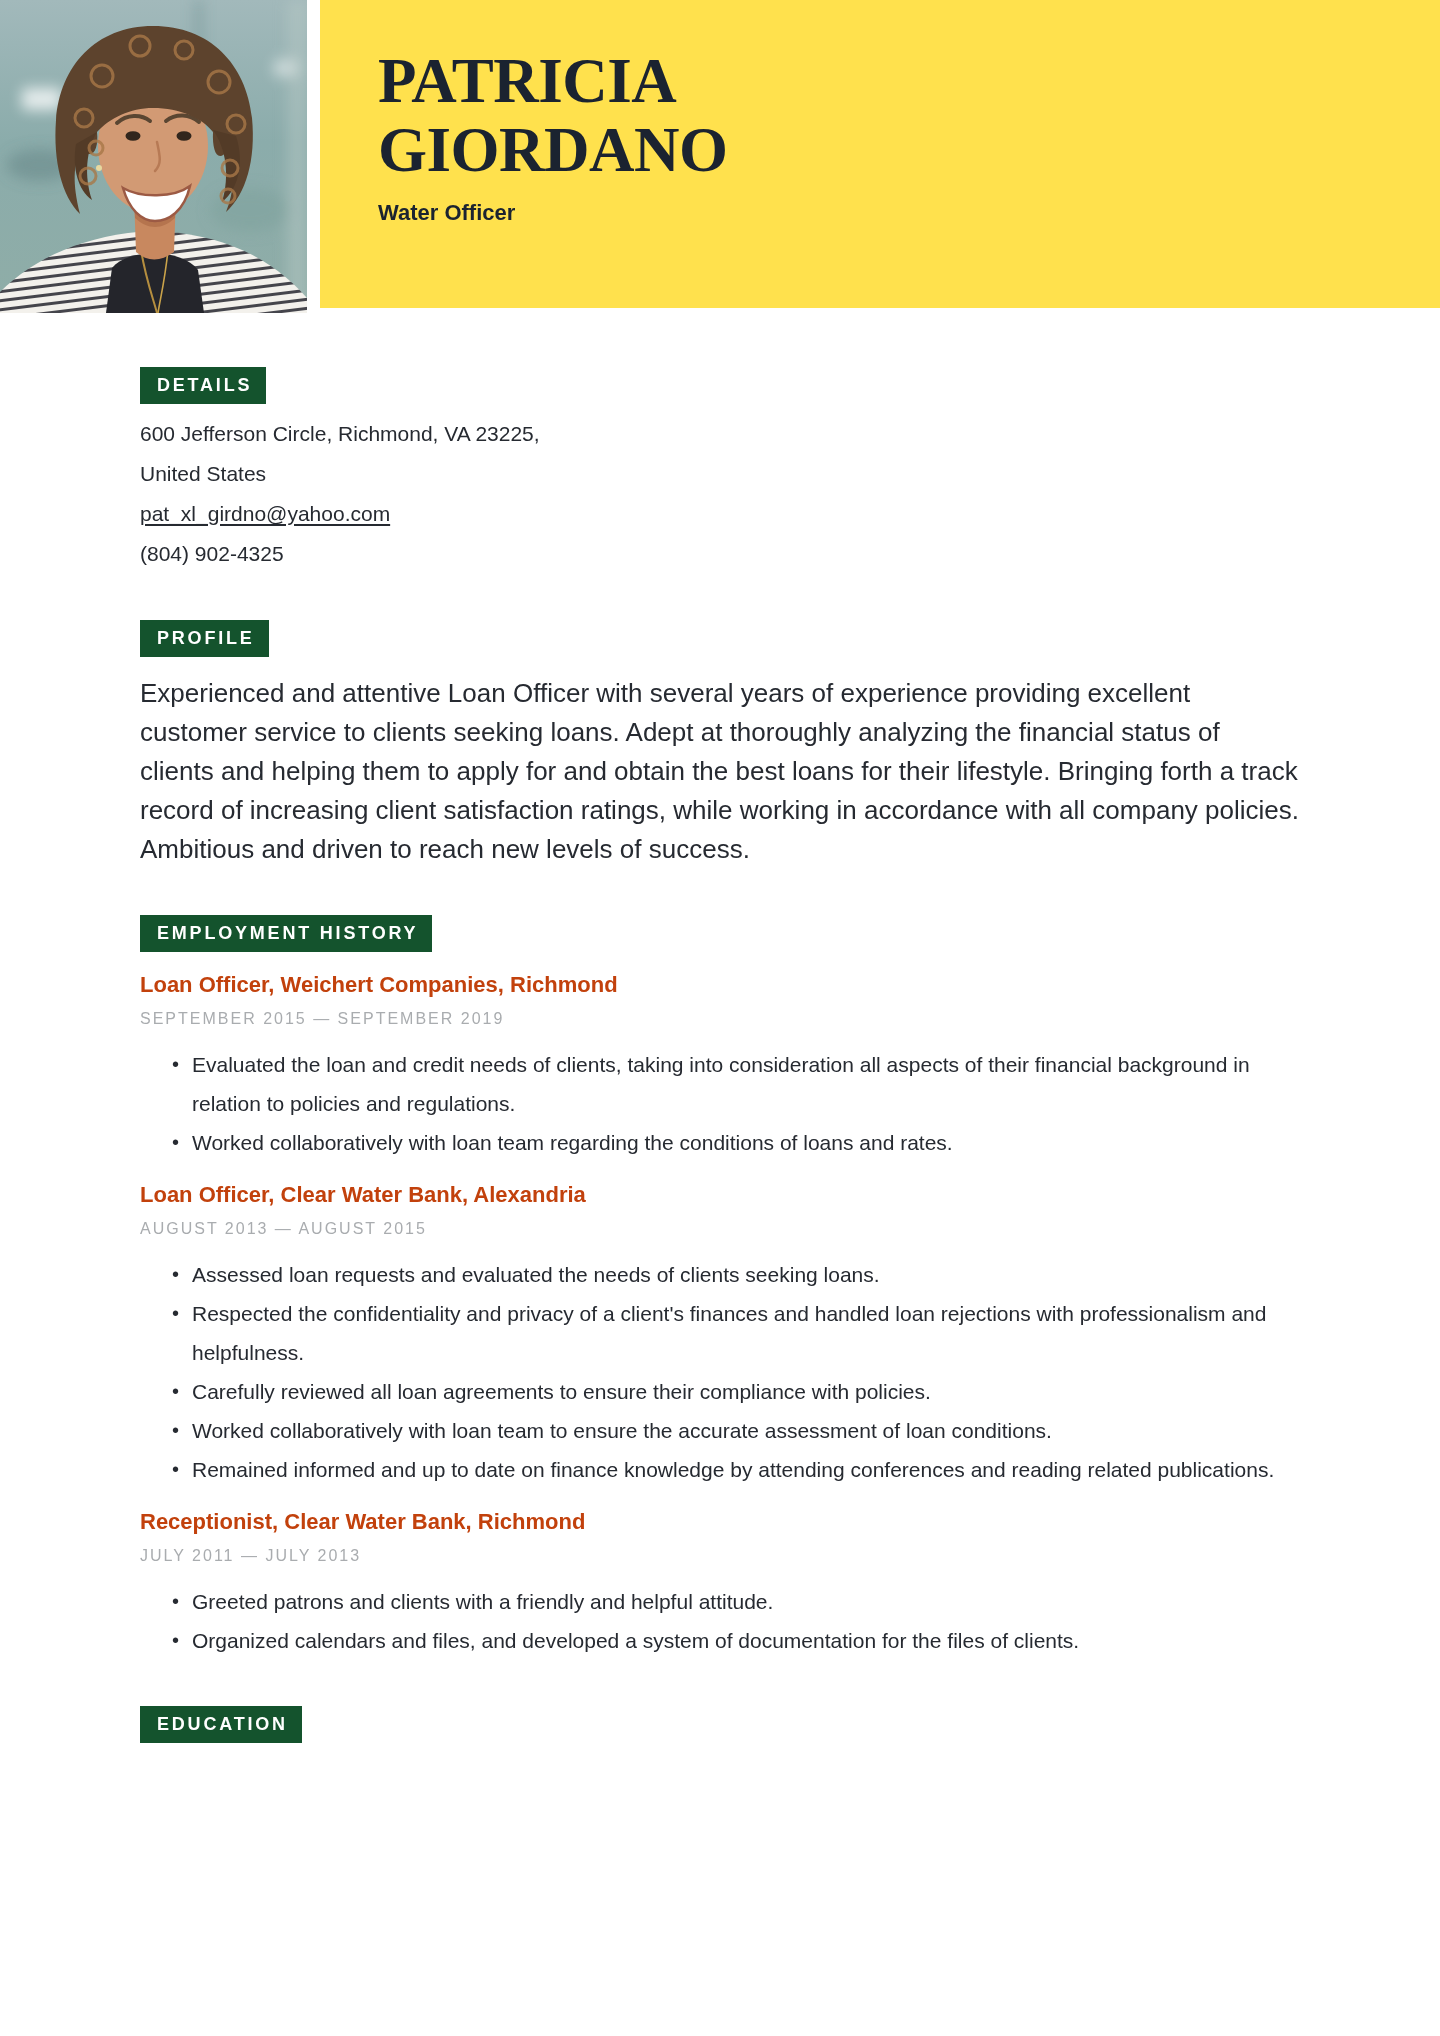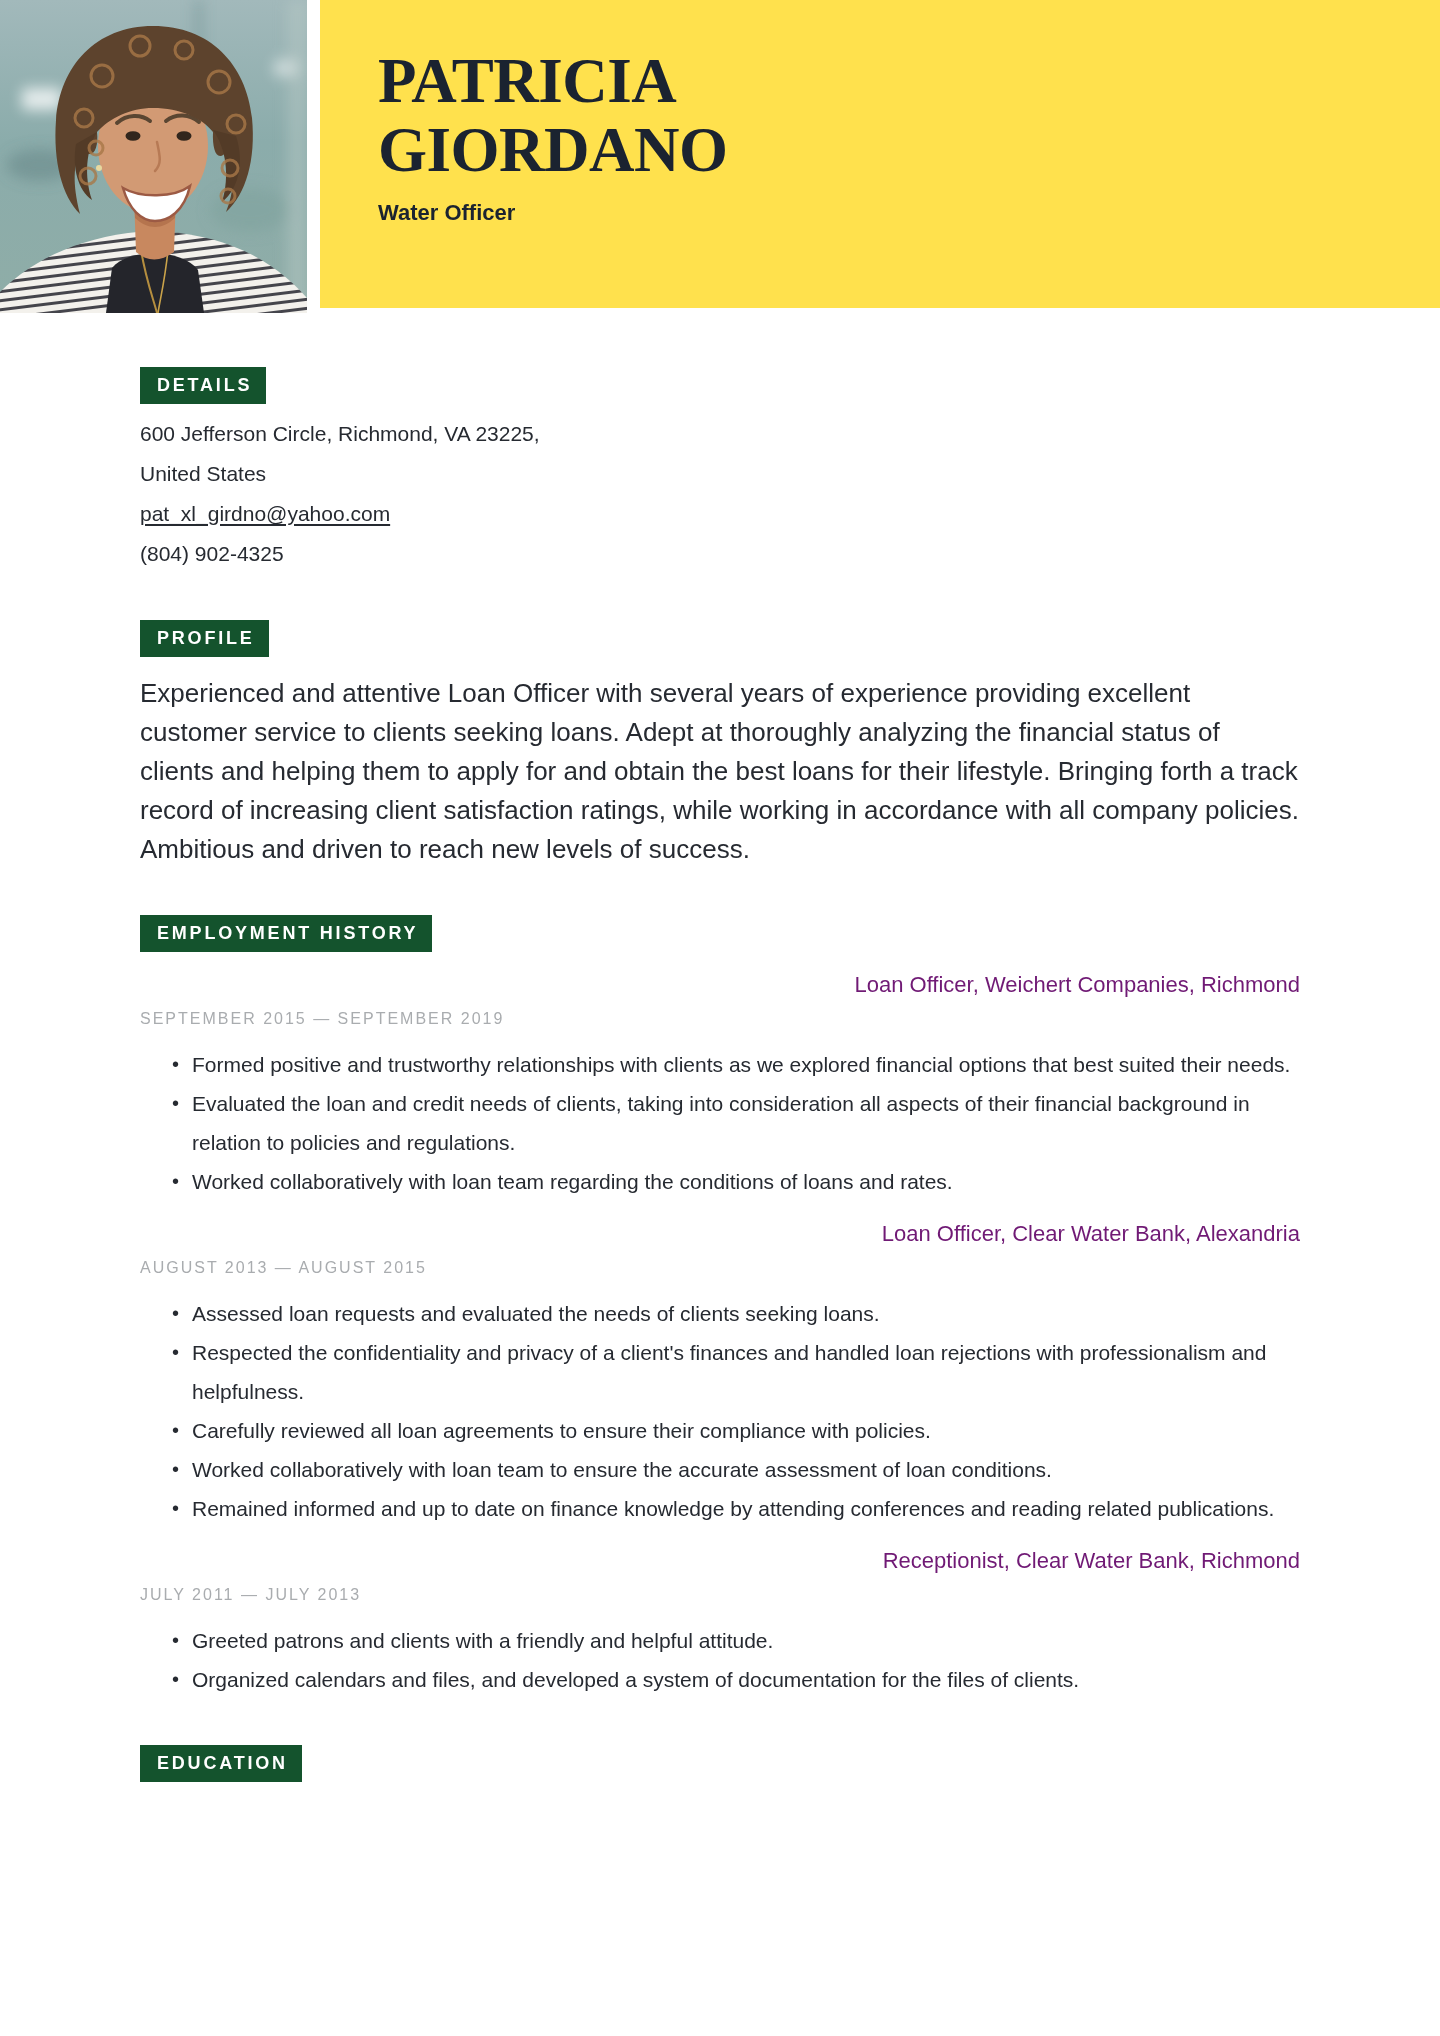--- a/index.html
+++ b/index.html
@@ -54,21 +54,21 @@
   .details-lines div { white-space:nowrap; }
   .email-link { color:#262a31; text-decoration:underline; text-underline-offset:3px; cursor:pointer; }
 
   .profile-text {
     margin:17px 0 0 0;
     font-size:26px; line-height:39px; color:#262a31;
   }
 
   .job-title {
     margin:19px 0 0 0;
-    font-size:22px; line-height:27px; font-weight:400; color:#701a75;text-align:right;
+    font-size:22px; line-height:27px; font-weight:700; color:#c2410c;
   }
   .job-dates {
     margin:11px 0 0 0;
     font-size:16px; line-height:20px; letter-spacing:2px;
     color:#A9ACAF;
   }
   ul.bullets { list-style:none; margin:16px 0 0 0; padding:0 0 0 52px; }
   ul.bullets li {
     position:relative; font-size:21px; line-height:39px; color:#262a31;
   }
@@ -182,21 +182,20 @@
     </div>
 
     <div class="employment-section">
       <span class="section-label">EMPLOYMENT HISTORY</span>
 
       
       <div>
         <h2 class="job-title">Loan Officer, Weichert Companies, Richmond</h2>
         <div class="job-dates">SEPTEMBER 2015 — SEPTEMBER 2019</div>
         <ul class="bullets">
-          <li>Formed positive and trustworthy relationships with clients as we explored financial options that best suited their needs.</li>
           <li>Evaluated the loan and credit needs of clients, taking into consideration all aspects of their financial background in relation to policies and regulations.</li>
           <li>Worked collaboratively with loan team regarding the conditions of loans and rates.</li>
         </ul>
       </div>
 
       
       <div>
         <h2 class="job-title">Loan Officer, Clear Water Bank, Alexandria</h2>
         <div class="job-dates">AUGUST 2013 — AUGUST 2015</div>
         <ul class="bullets">

